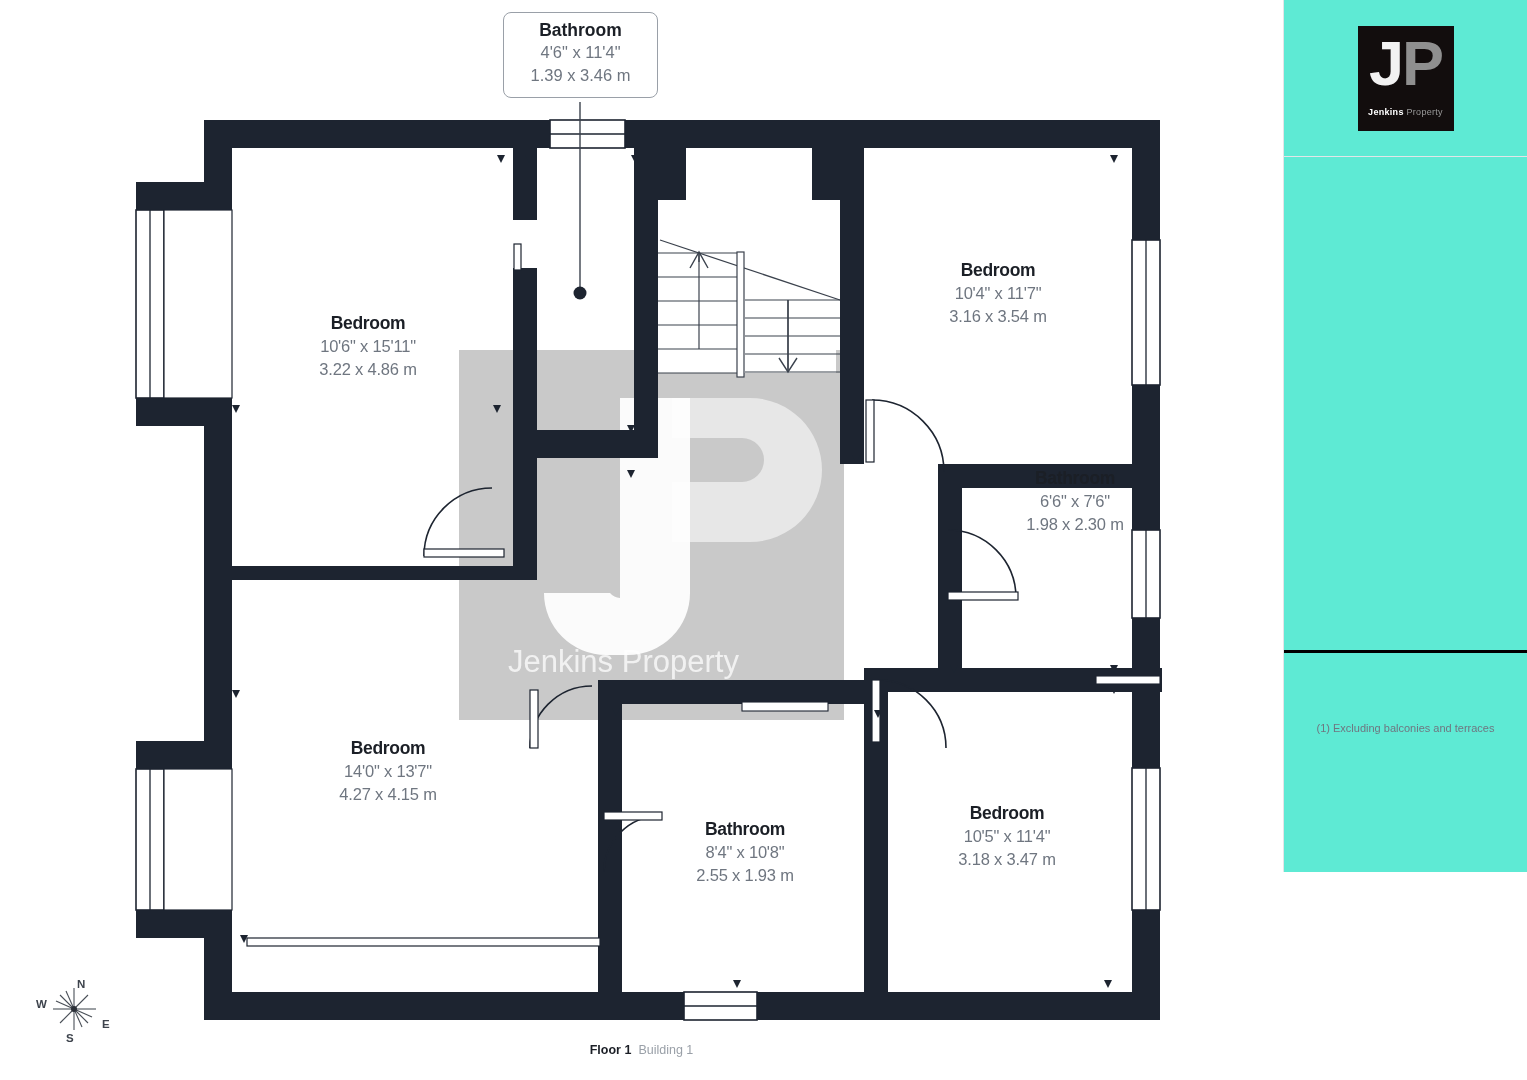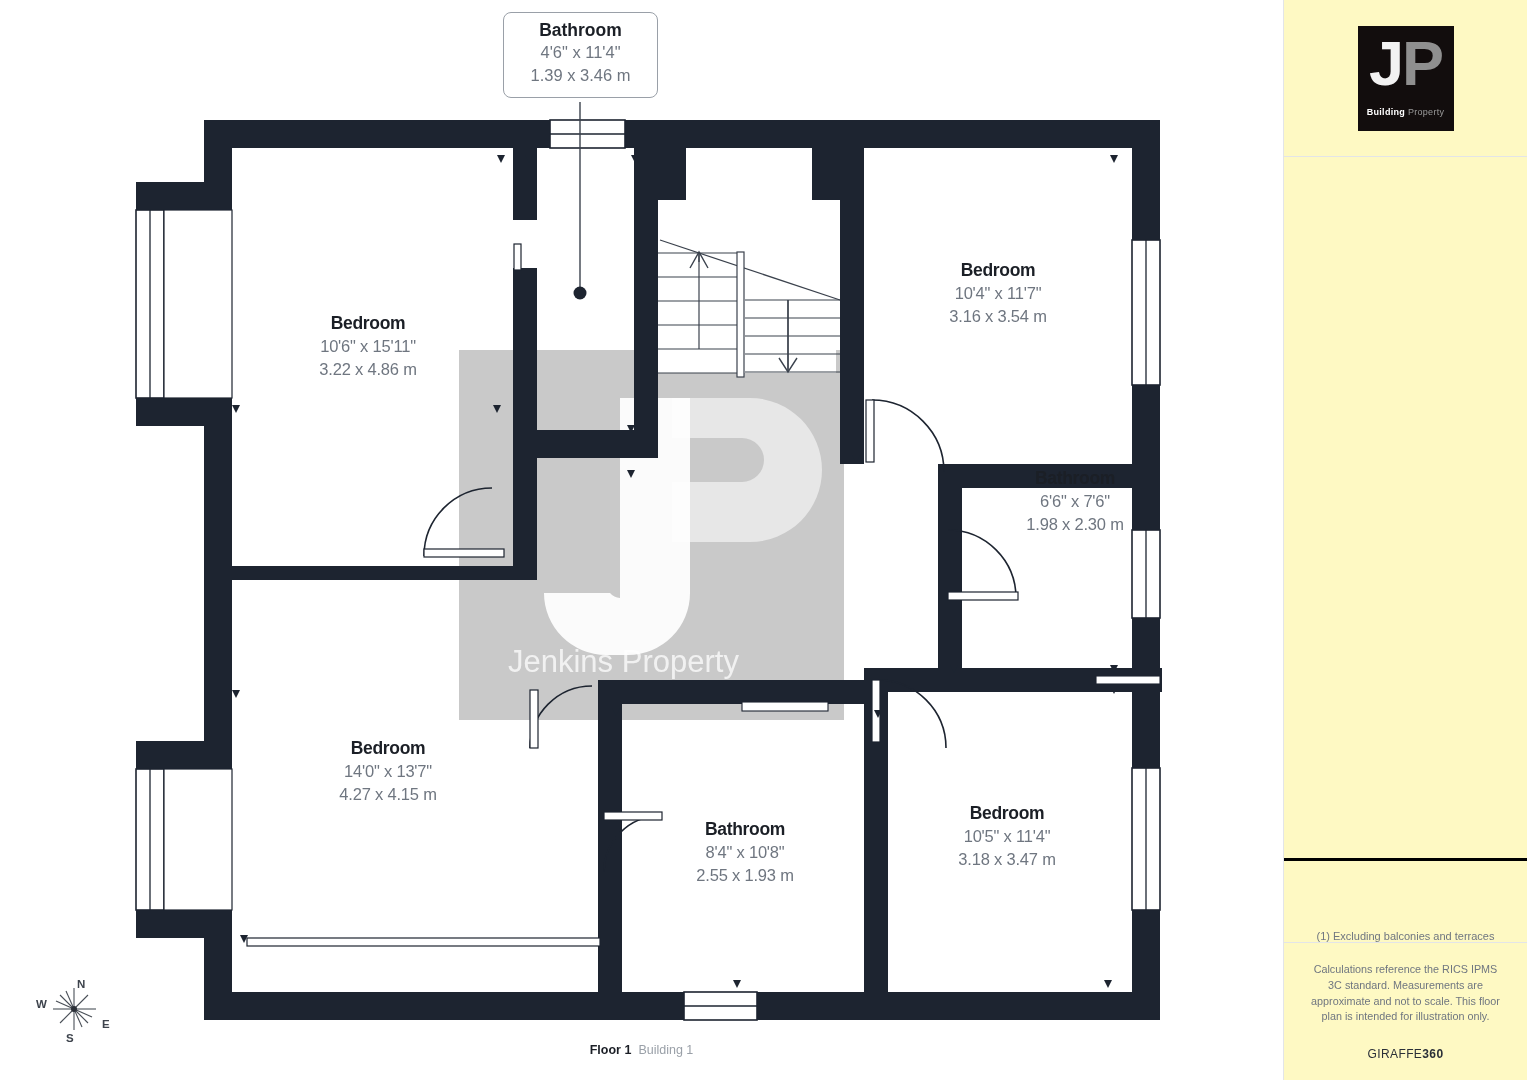--- a/index.html
+++ b/index.html
@@ -7,23 +7,23 @@
     width: 1527px; height: 1080px;
     background: #ffffff;
     font-family: "Liberation Sans", sans-serif;
     overflow: hidden;
   }
   #app { position: relative; width: 1527px; height: 1080px; }
 
   
   .sidebar {
     position: absolute; top: 0; right: 0;
-    width: 244px; height: 1080px;
+    width: 244px; height: 872px;
     border-left: 1px solid #e3e5e8;
-    background: #fef9c3;
+    background: #5eead4;
   }
   .sb-logo-cell {
     height: 157px; border-bottom: 1px solid #e3e5e8;
     display: flex; align-items: center; justify-content: center;
   }
   .logo-box {
     width: 96px; height: 105px; background: #120d0d;
     position: relative; overflow: hidden;
   }
   .logo-jp {
@@ -376,27 +376,23 @@
     <div class="footer">
       <span class="f1">Floor 1</span><span class="f2">Building 1</span>
     </div>
   </div>
 
   <div class="sidebar">
 
     <div class="sb-logo-cell">
       <div class="logo-box">
         <div class="logo-jp"><span class="logo-j">J</span><span class="logo-p">P</span></div>
-        <div class="logo-sub"><span class="b">Building</span><span class="g"> Property</span></div>
+        <div class="logo-sub"><span class="b">Jenkins</span><span class="g"> Property</span></div>
       </div>
     </div>
 
 
     <div class="sb-note-cell">
       <div class="sb-note">(1) Excluding balconies and terraces</div>
     </div>
 
-    <div class="sb-disc-cell">
-      <div class="sb-disc">Calculations reference the RICS IPMS 3C standard. Measurements are approximate and not to scale. This floor plan is intended for illustration only.</div>
-      <div class="sb-brand"><span>GIRAFFE</span><span class="bold">360</span></div>
-    </div>
   </div>
 </div>
 
 </body></html>

